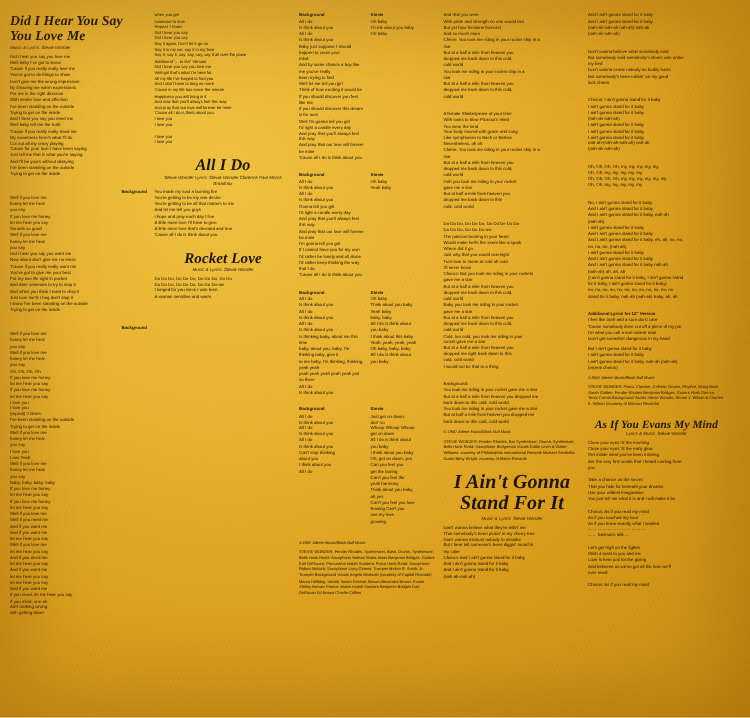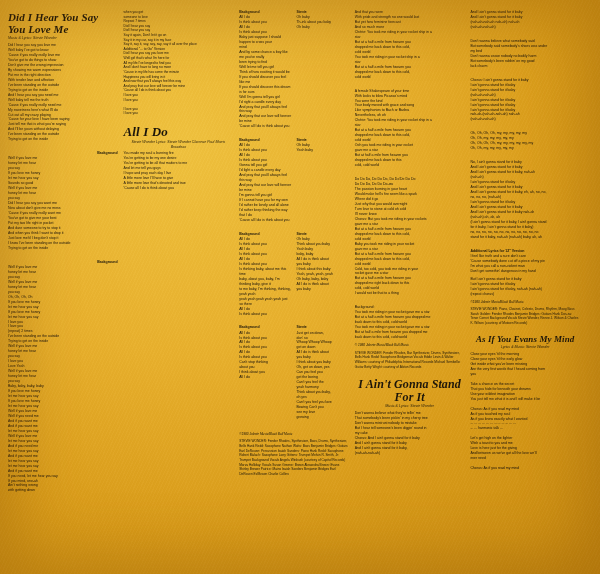--- a/index.html
+++ b/index.html
@@ -213,33 +213,41 @@
 And now that you'll always feel this way
 And pray that our love will forever be mine
 'Cause all I do is think about you</div>
       <div class="lyr tiny">I love you
 I love you
 
 I love you
 I love you</div>
     </div>
     <div class="blk">
-      <div class="song-title" style="font-size:13px;">All I Do</div>
+      <div class="song-title" style="font-size:13px;text-align:center">All I Do</div>
       <div class="credit" style="text-align:center">Stevie Wonder
 Lyrics: Stevie Wonder
 Clarence Paul
 Morris Broadnax</div>
       <div class="lyr">You made my soul a burning fire
 You're getting to be my one desire
 You're getting to be all that matters to me
 And let me tell you guys
 I hope and pray each day I live
 A little more love I'll have to give
 A little more love that's devoted and true
 'Cause all I do is think about you</div>
+    </div>
+    <div class="blk">
+      <div class="song-title" style="font-size:12px;text-align:center">Rocket Love</div>
+      <div class="credit" style="text-align:center">Music &amp; Lyrics: Stevie Wonder</div>
+      <div class="lyr">Do Do Do, Do Do Do, Do Do Do, Do Do
+Do Do Do, Do Do Do, Do Do Do-ow
+I longed for you since I was born
+A woman sensitive and warm</div>
     </div>
   </div>
 
   <div class="col">
     <div class="two blk">
       <div>
         <div class="sub">Background</div>
         <div class="lyr">All I do
 Is think about you
 All I do
@@ -456,21 +464,21 @@
       <div class="prod">STEVIE WONDER: Fender Rhodes, Bar Synthesizer,
 Drums, Synthesizer, Bells
 Hank Redd: Saxophone
 Bridgeman Vocals
 Eddie Levin &amp; Walter Williams: courtesy of
 Philadelphia International Records
 Michael Sembello: Guitar
 Betty Wright: courtesy of Alston Records</div>
     </div>
     <div class="blk">
-      <div class="song-title" style="font-size:12px;text-align:center">I Ain't Gonna
+      <div class="song-title" style="font-size:16px;text-align:center">I Ain't Gonna
 Stand For It</div>
       <div class="credit" style="text-align:center">Music &amp; Lyrics: Stevie Wonder</div>
       <div class="lyr">Don't wanna believe what they're tellin' me
 That somebody's been pickin' in my cherry tree
 Don't wanna mistrust nobody to mistake
 But I hear tell someone's been diggin' round in
 my cake
 Chorus: And I ain't gonna stand for it baby
 And I ain't gonna stand for it baby
 And I ain't gonna stand for it baby,

